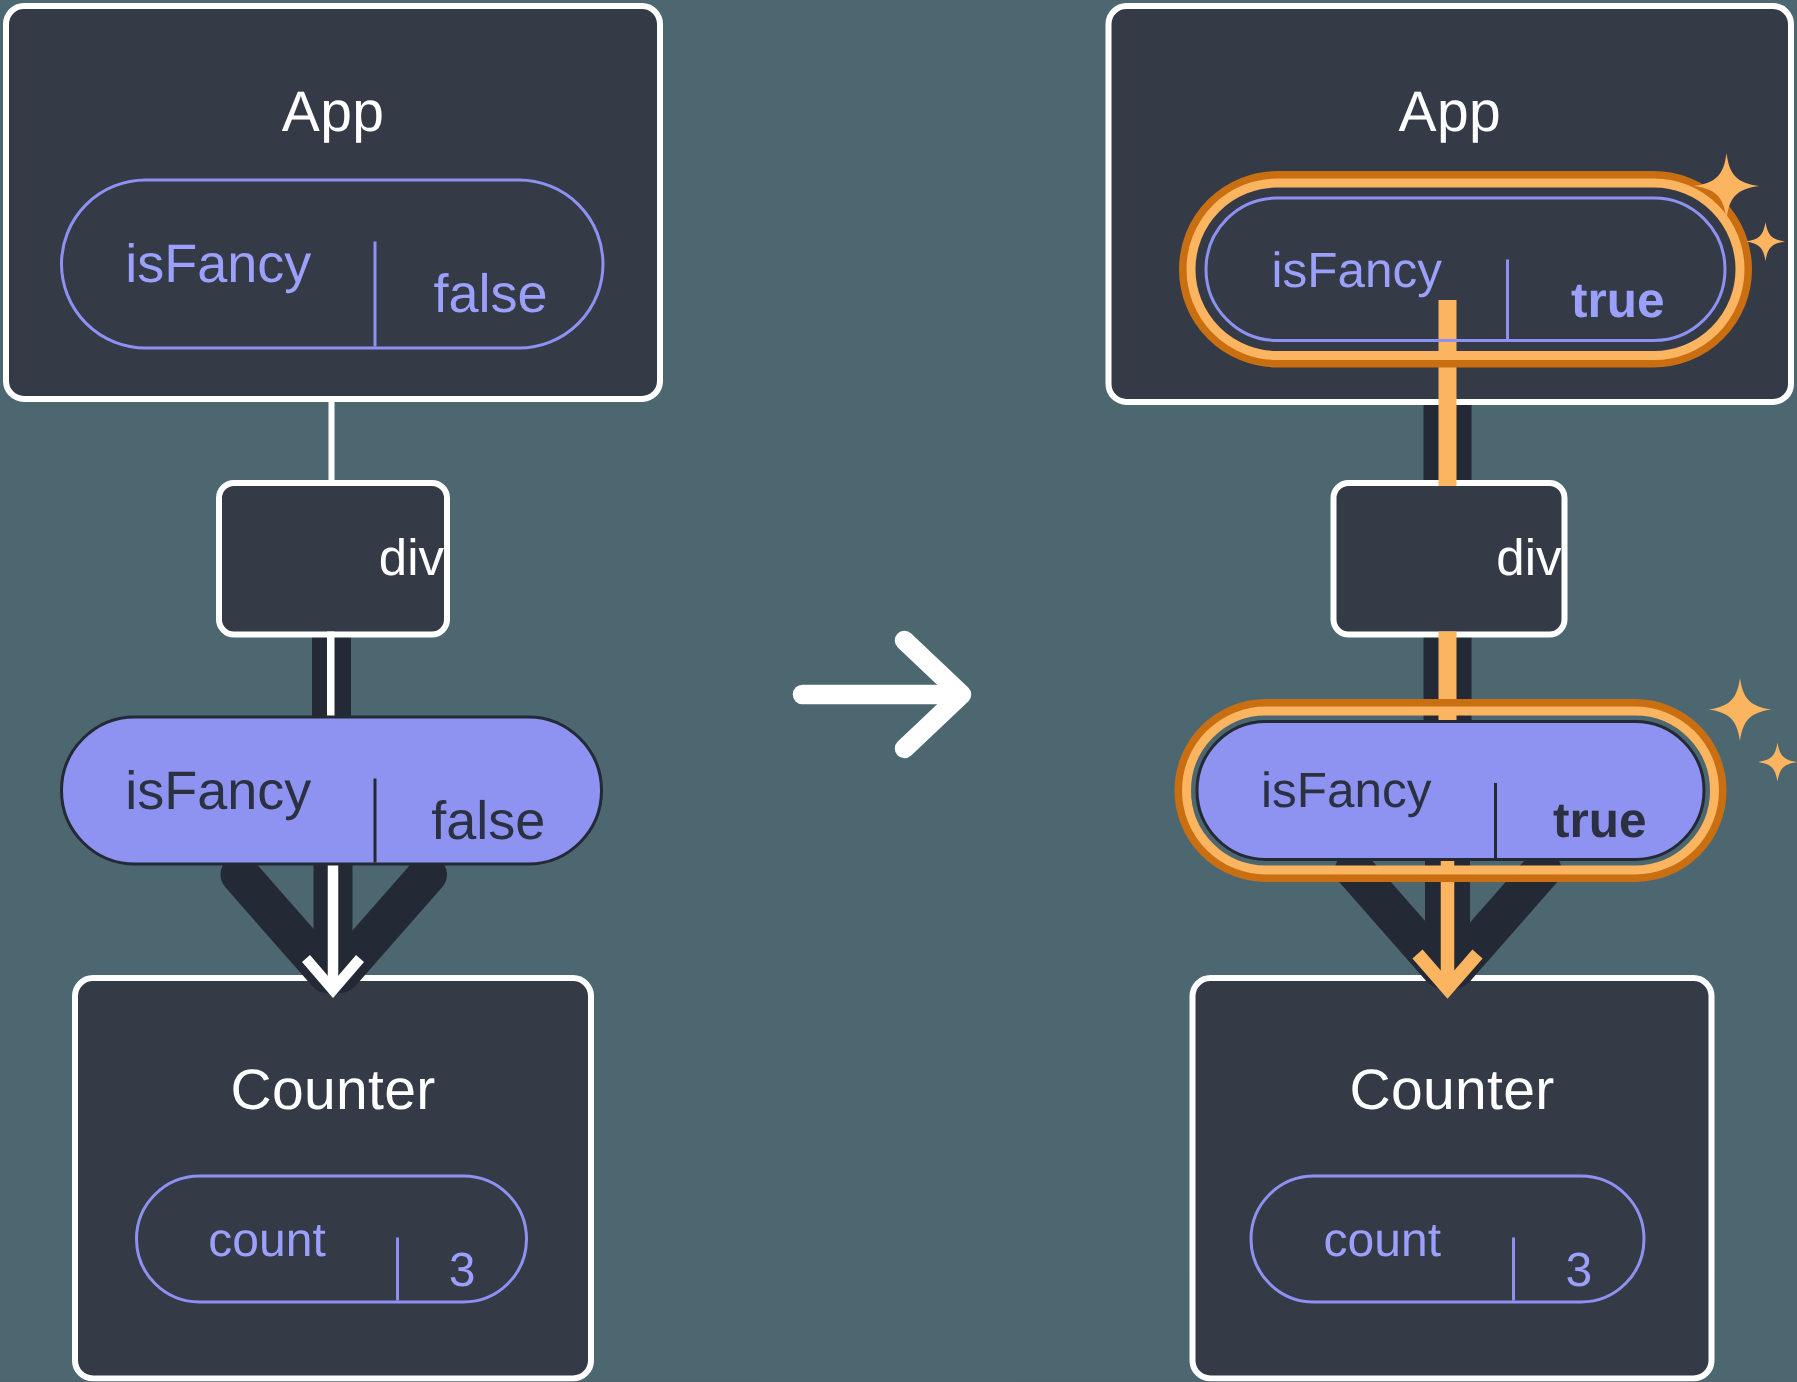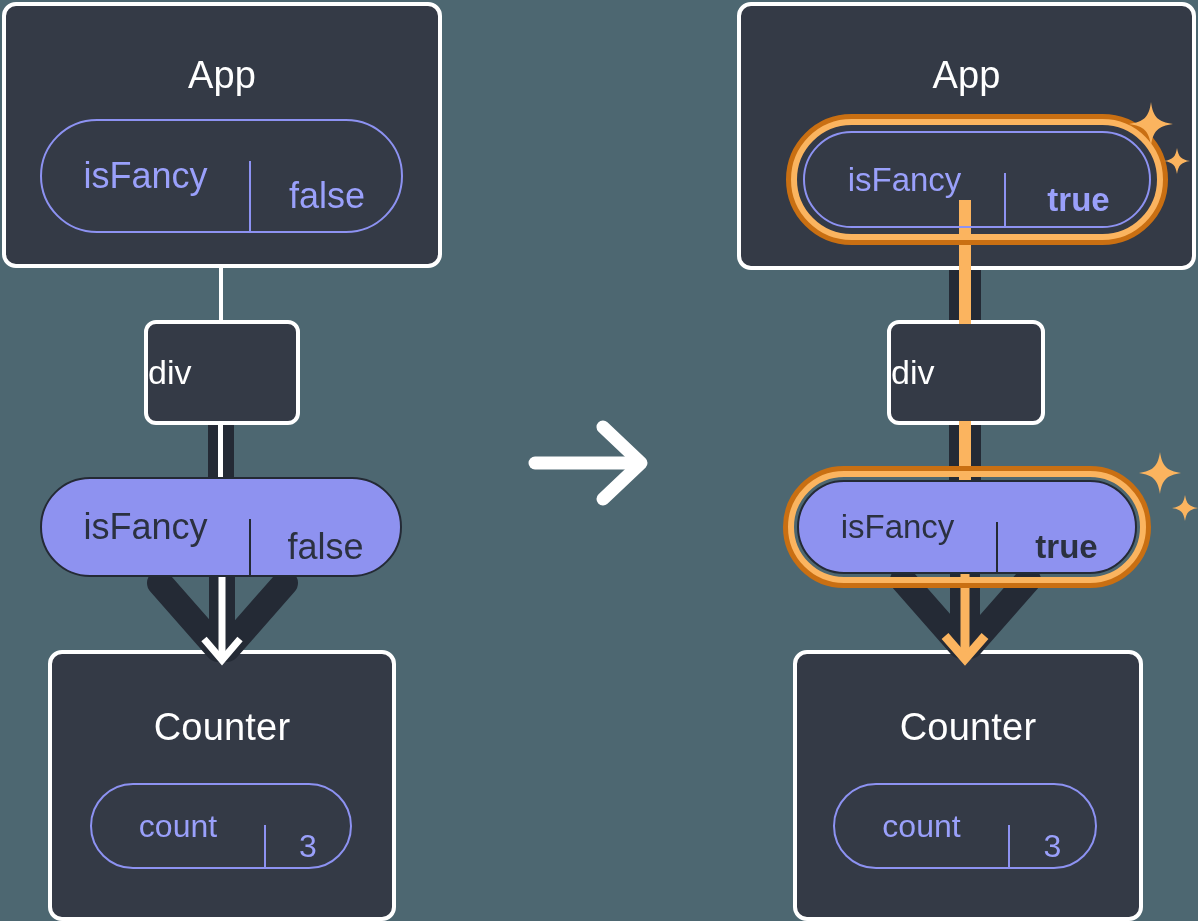--- a/index.html
+++ b/index.html
@@ -53,21 +53,21 @@
   
   .div-box {
     position: absolute;
     background: #343a46;
     border: 4px solid #ffffff;
     border-radius: 12px;
     box-sizing: border-box;
     z-index: 7;
     display: flex;
     align-items: center;
-    justify-content: flex-start;
+    justify-content: flex-end;
   }
   .div-box .div-label {
     color: #ffffff;
     font-size: 34px;
     font-weight: 400;
     position: relative;
     z-index: 3;
   }
   #div-box-left  { left: 144px; top: 320px; width: 156px; height: 105px; }
   #div-box-right { left: 887px; top: 320px; width: 158px; height: 105px; }

